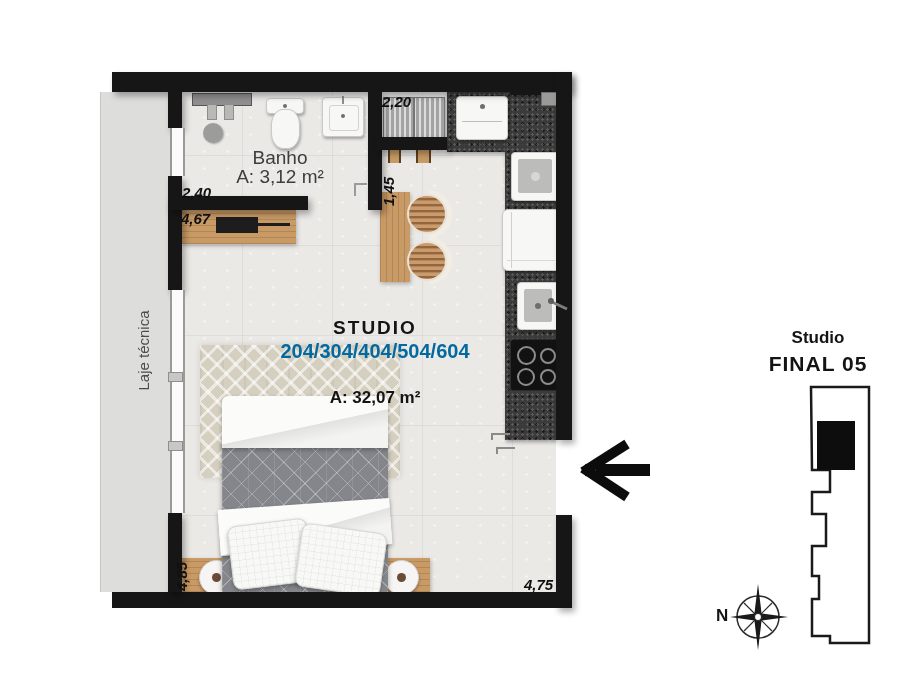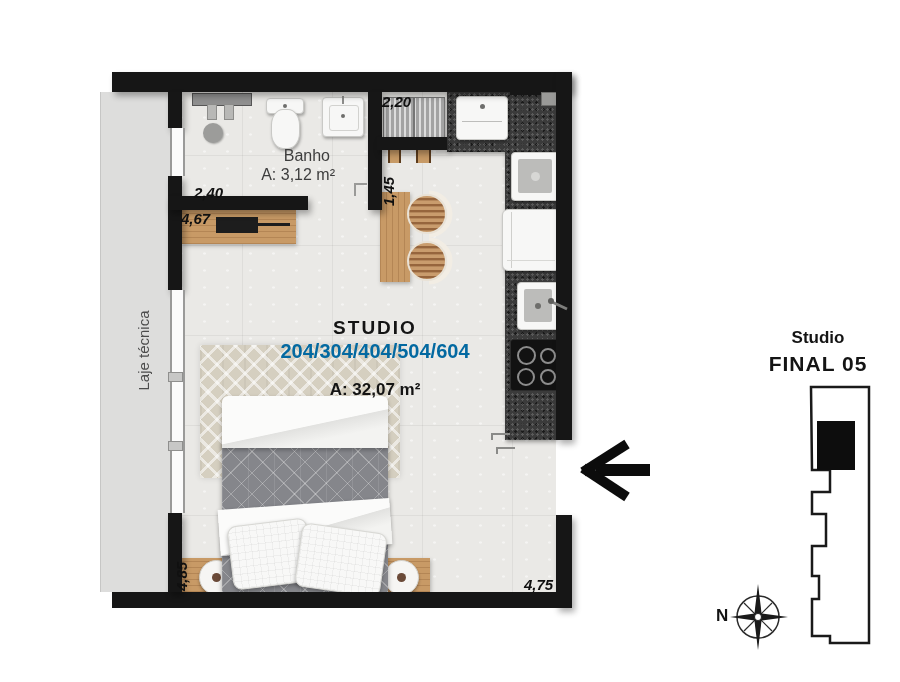--- a/index.html
+++ b/index.html
@@ -67,21 +67,21 @@
     background-color:#f8f8f7;
     background-image:
       repeating-linear-gradient(0deg, rgba(0,0,0,.04) 0 1px, transparent 1px 7px),
       repeating-linear-gradient(90deg, rgba(0,0,0,.04) 0 1px, transparent 1px 7px);
     border:1px solid #d8d8d4;border-radius:9px;box-shadow:0 2px 4px rgba(0,0,0,.3);
   }
   .round-table{background:#f6f5f3;border:1px solid #d4d2cd;border-radius:50%;box-shadow:0 2px 3px rgba(0,0,0,.3);}
   .round-table-core{background:#6b4a38;border-radius:50%;}
 
   
-  .room-name{color:#3d3d3d;font-size:16px;text-align:right;}
+  .room-name{color:#3d3d3d;font-size:19px;text-align:center;}
   .studio-title{color:#141414;font-weight:bold;font-size:19px;letter-spacing:2px;text-align:center;}
   .studio-units{color:#0369a1;font-weight:bold;font-size:20px;text-align:center;}
   .studio-area{color:#141414;font-weight:bold;font-size:17px;text-align:center;}
   .dim{color:#101010;font-weight:bold;font-style:italic;font-size:15px;white-space:nowrap;}
   .vtext{transform:rotate(-90deg);transform-origin:center center;white-space:nowrap;}
   .laje-label{color:#4c4c4c;font-size:15px;}
   .keyplan-title{color:#141414;font-weight:bold;font-size:17px;text-align:center;}
   .keyplan-sub{color:#141414;font-weight:bold;font-size:21px;text-align:center;letter-spacing:1px;}
   .north-label{color:#141414;font-weight:bold;font-size:17px;}
   .watermark{color:rgba(210,210,210,.45);font-weight:bold;font-size:30px;letter-spacing:8px;}
@@ -183,23 +183,23 @@
   <div class="abs window" style="left:170px;top:128px;width:11px;height:48px;"></div>
   <div class="abs window" style="left:170px;top:290px;width:11px;height:223px;"></div>
   <div class="abs mullion" style="left:168px;top:372px;width:13px;height:8px;"></div>
   <div class="abs mullion" style="left:168px;top:441px;width:13px;height:8px;"></div>
 
 
   <div class="abs room-name" style="left:230px;top:147px;width:100px;">Banho</div>
   <div class="abs room-name" style="left:225px;top:166px;width:110px;">A: 3,12 m²</div>
   <div class="abs studio-title" style="left:300px;top:317px;width:150px;">STUDIO</div>
   <div class="abs studio-units" style="left:260px;top:340px;width:230px;">204/304/404/504/604</div>
-  <div class="abs studio-area" style="left:300px;top:380px;width:150px;">A: 32,07 m²</div>
-
-  <div class="abs dim" style="left:182px;top:184px;margin-left:12px;">2,40</div>
+  <div class="abs studio-area" style="left:300px;top:388px;width:150px;">A: 32,07 m²</div>
+
+  <div class="abs dim" style="left:182px;top:184px;">2,40</div>
   <div class="abs dim" style="left:181px;top:210px;">4,67</div>
   <div class="abs dim" style="left:382px;top:93px;">2,20</div>
   <div class="abs dim vtext" style="left:374px;top:183px;">1,45</div>
   <div class="abs dim vtext" style="left:167px;top:568px;">4,85</div>
   <div class="abs dim" style="left:524px;top:576px;">4,75</div>
 
   <div class="abs keyplan-title" style="left:768px;top:328px;width:100px;">Studio</div>
   <div class="abs keyplan-sub" style="left:758px;top:352px;width:120px;">FINAL 05</div>
 
   <div class="abs north-label" style="left:716px;top:606px;">N</div>

